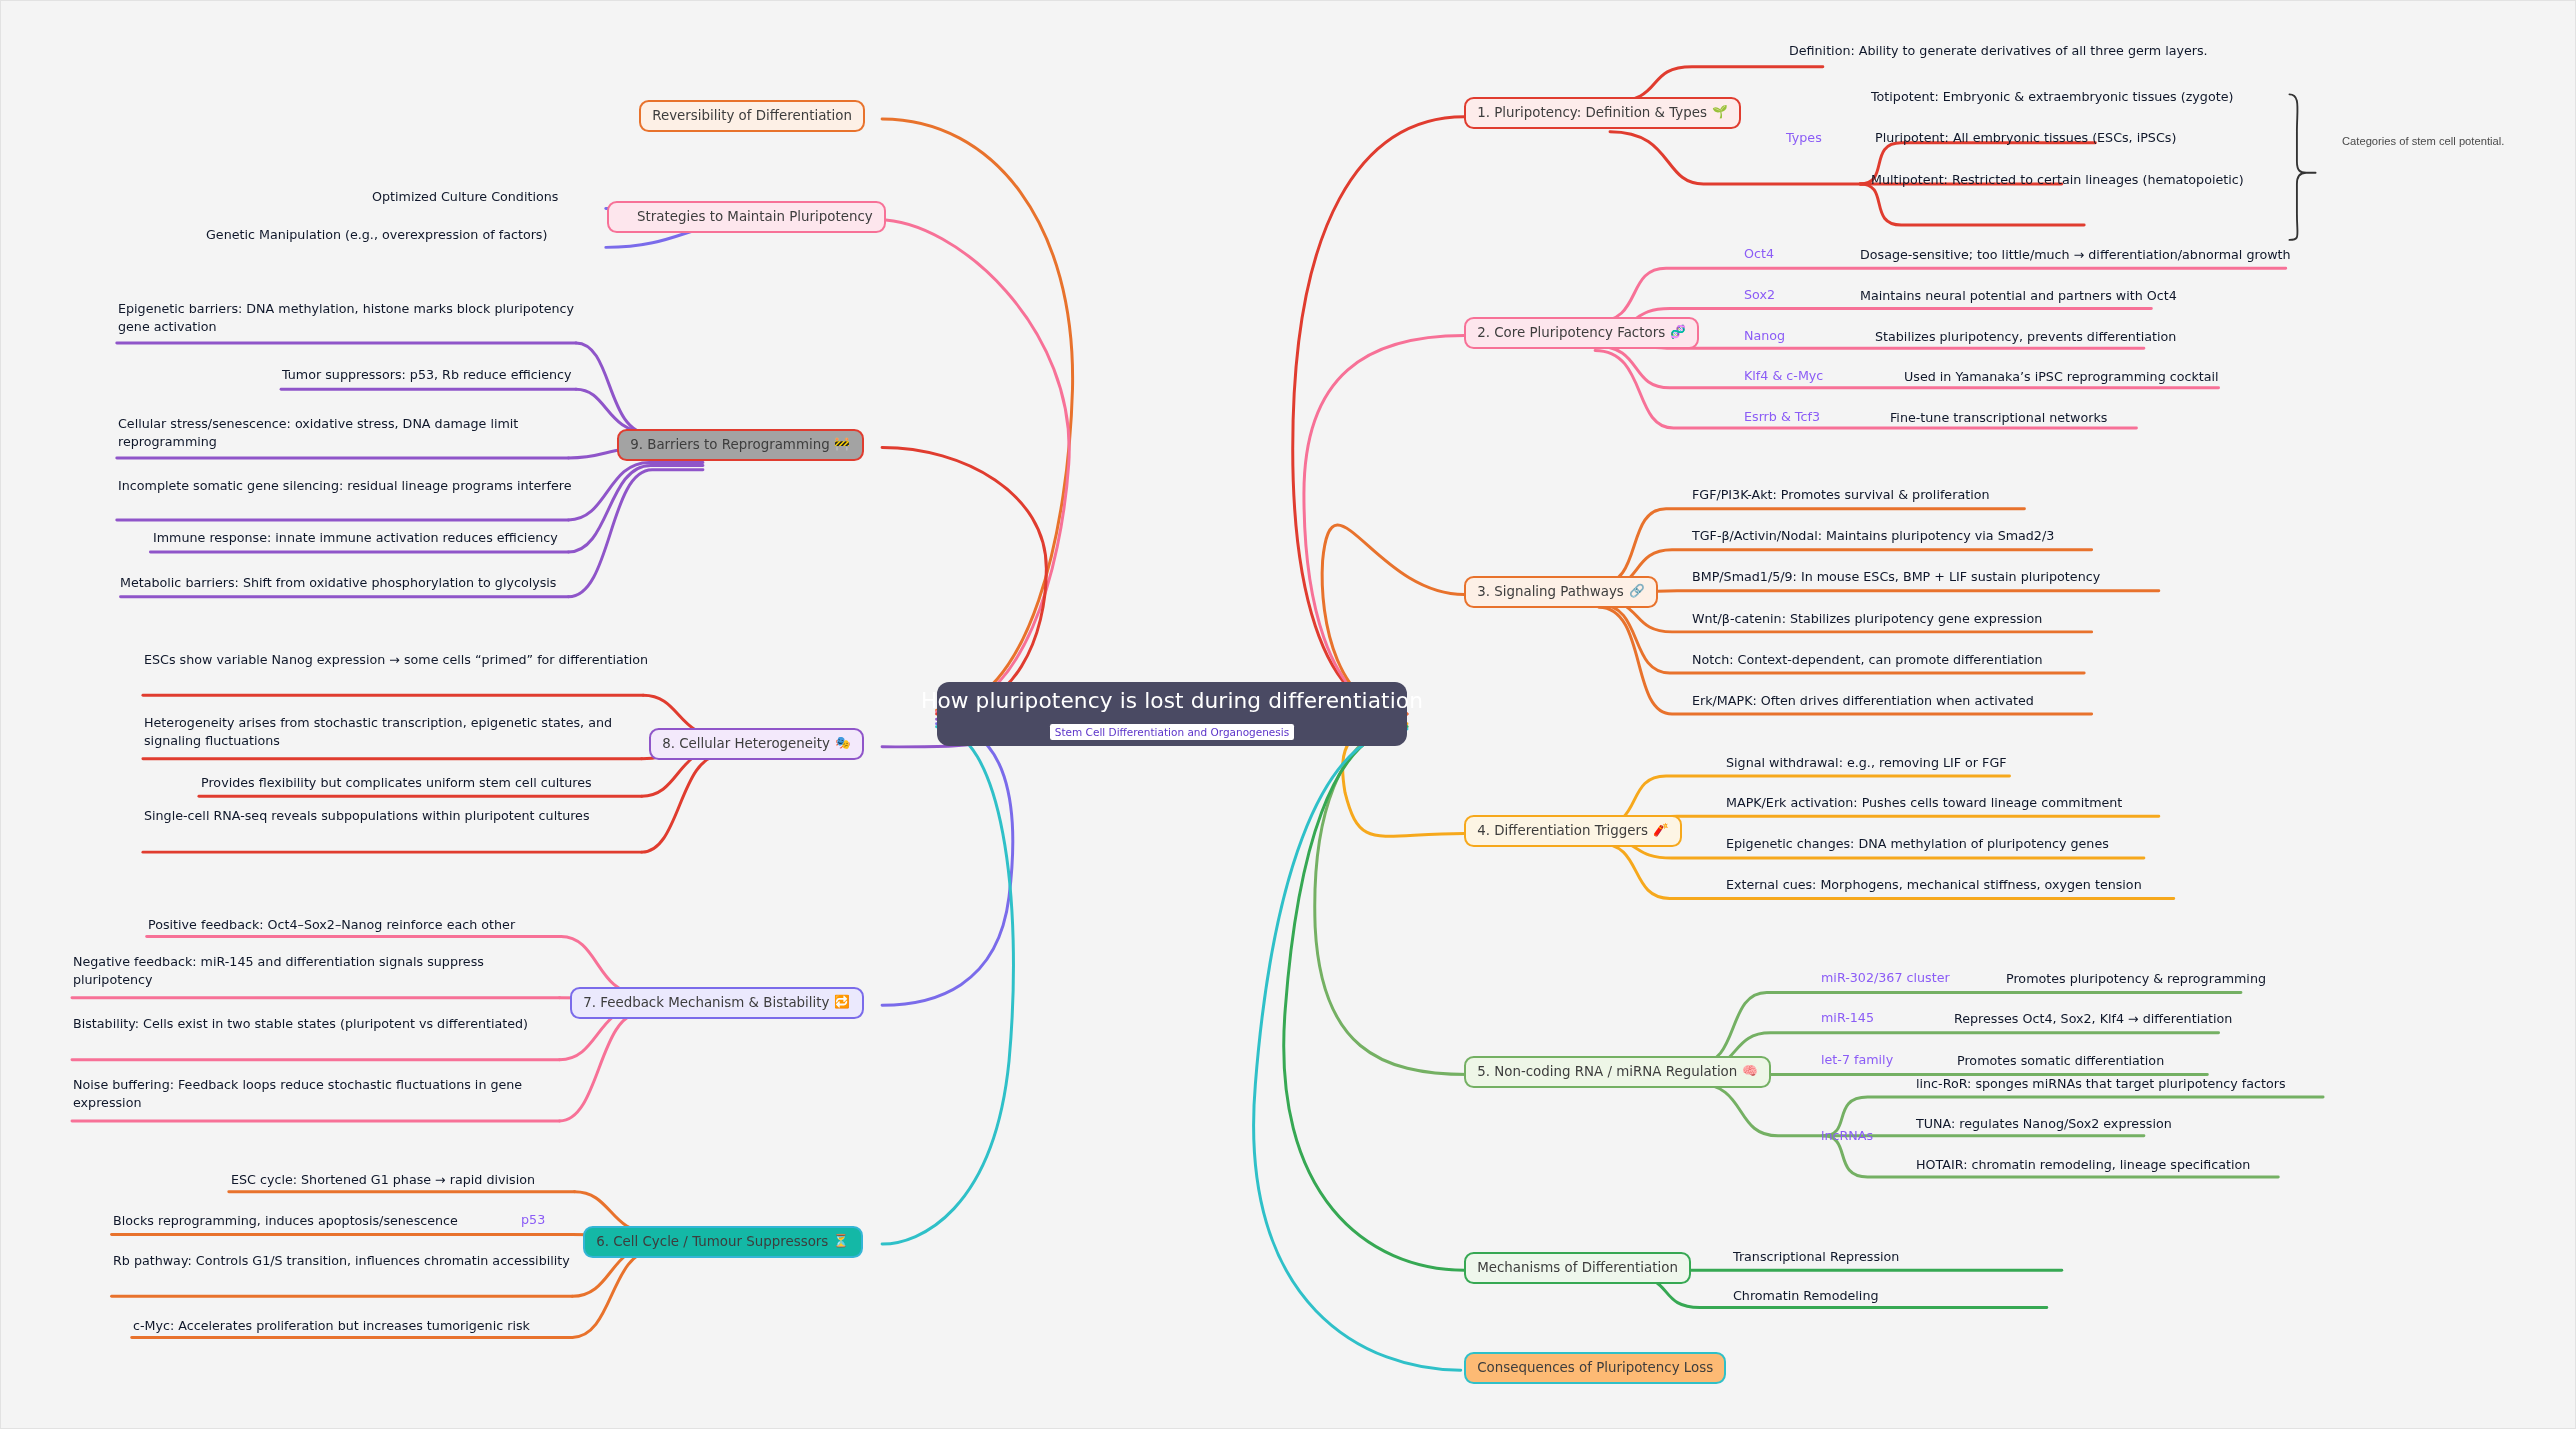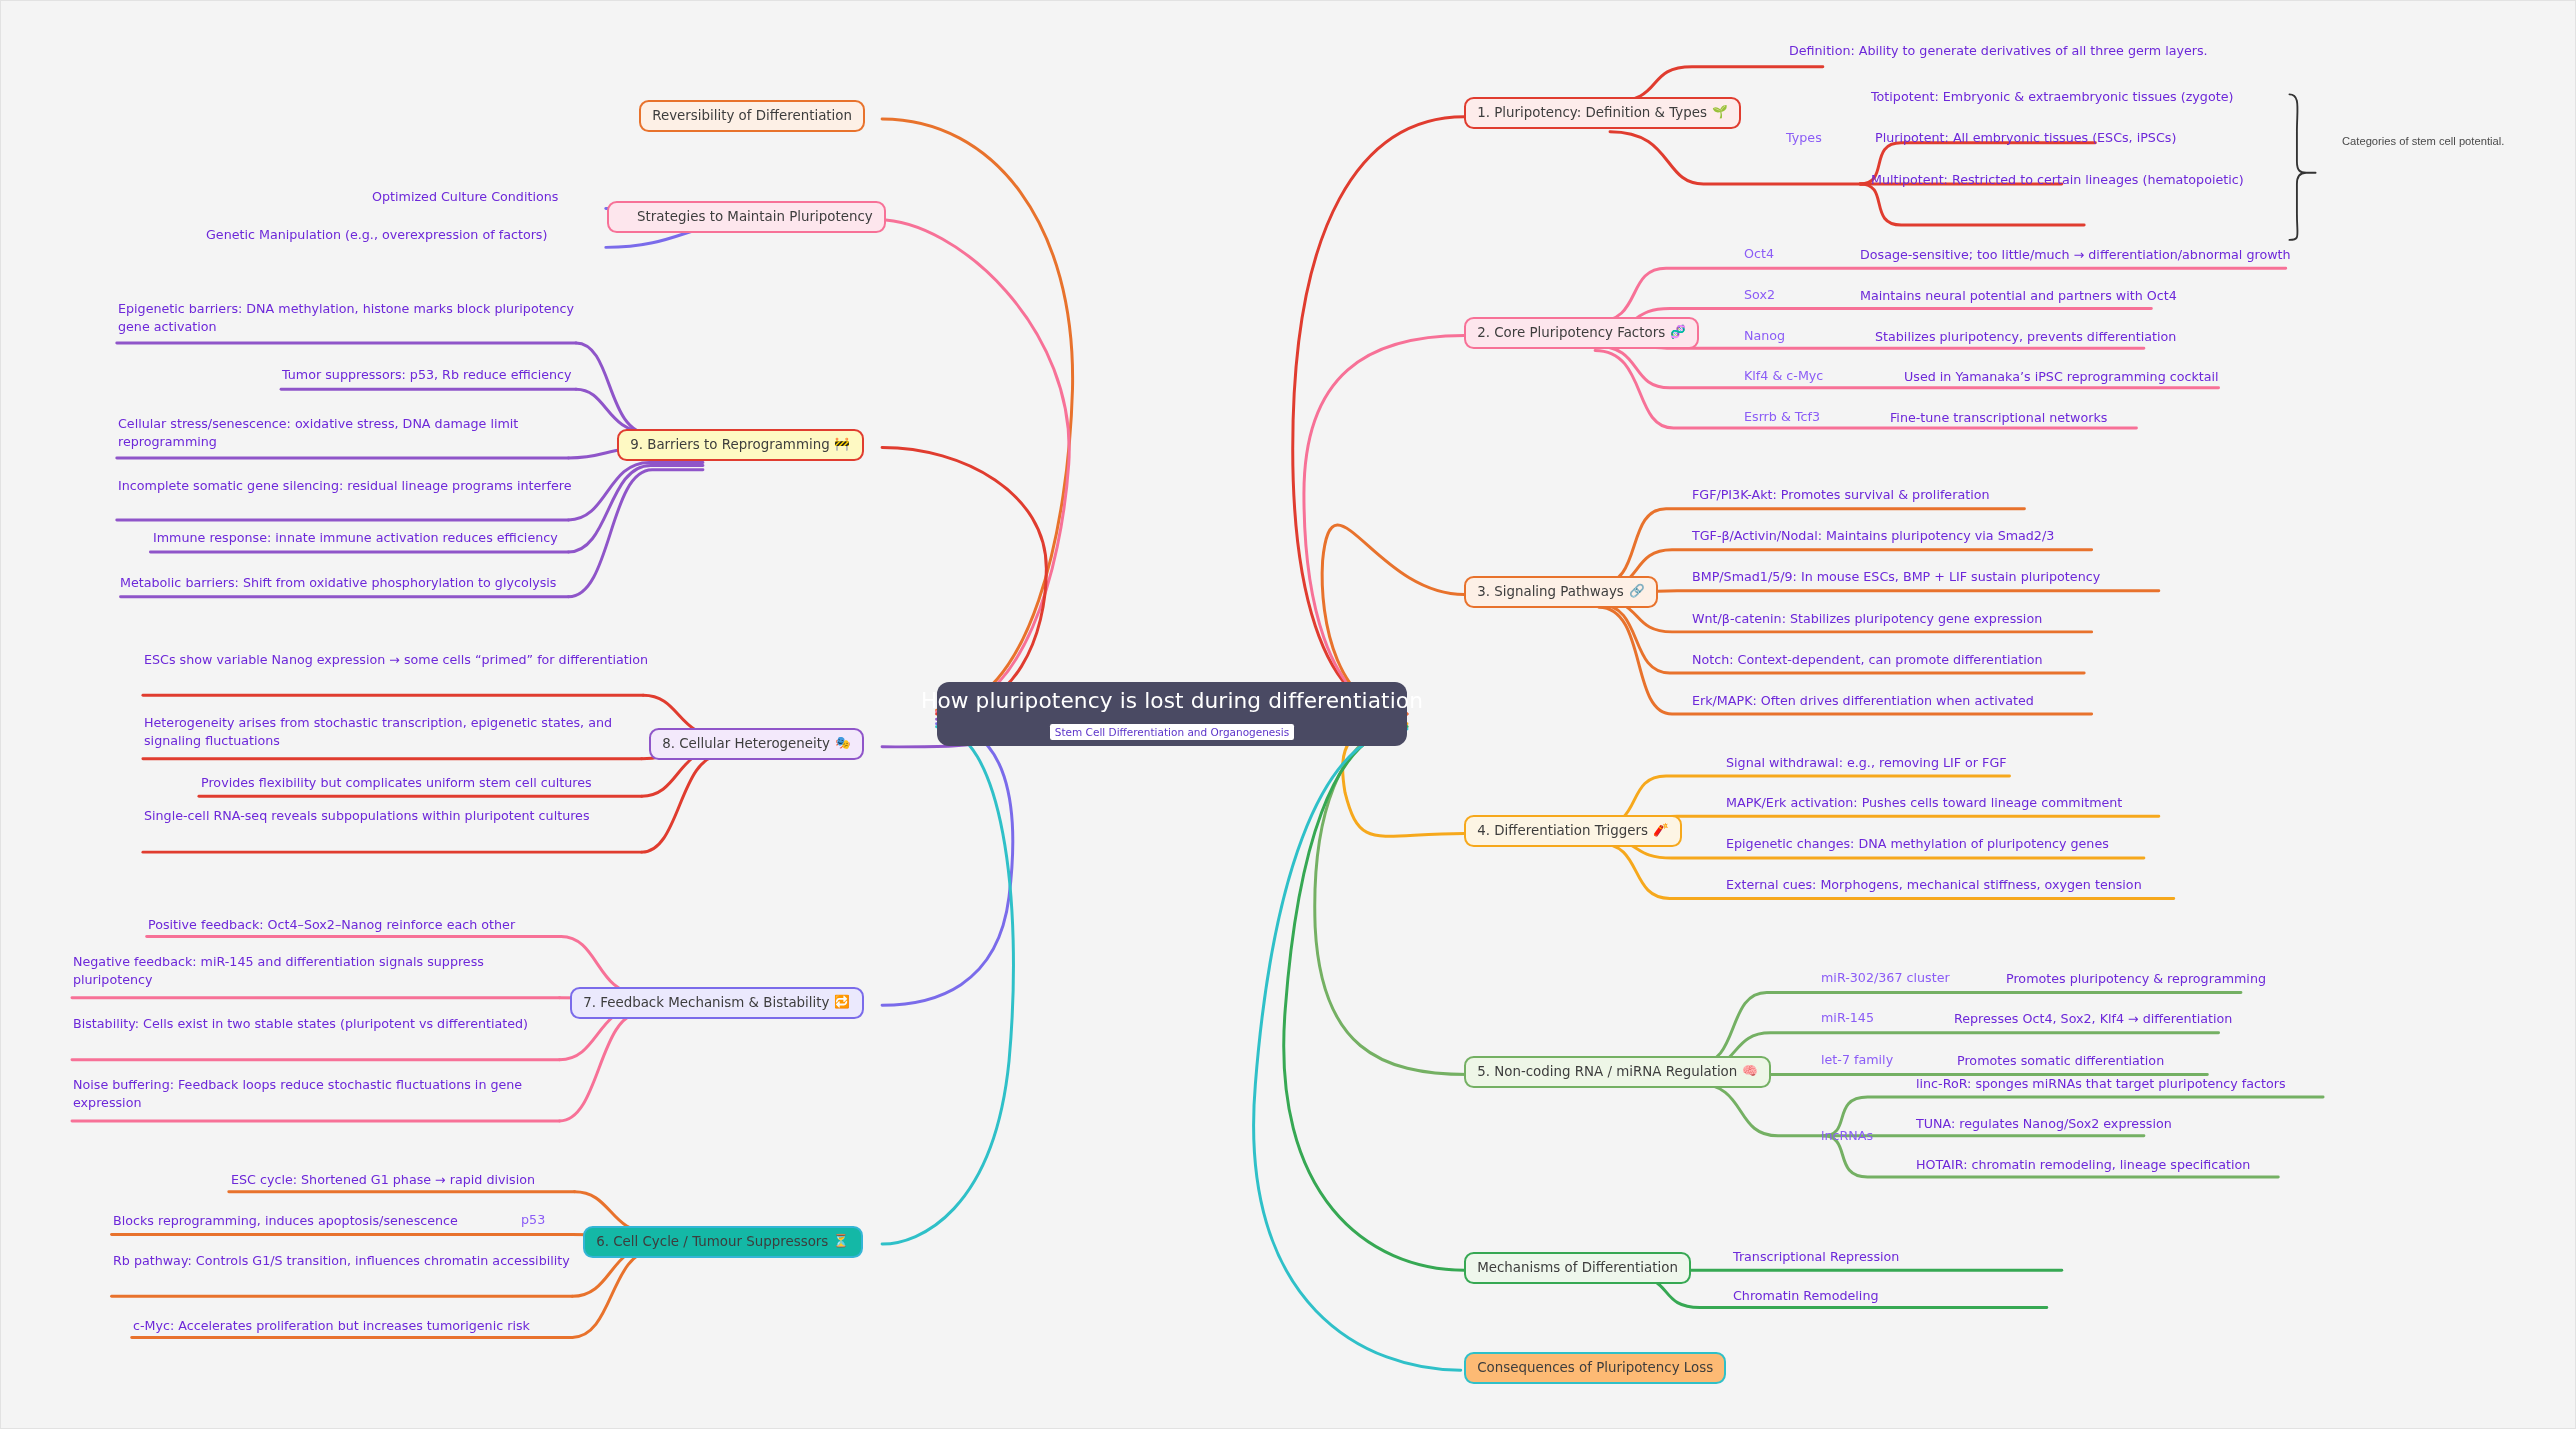--- a/index.html
+++ b/index.html
@@ -49,21 +49,21 @@
     white-space: nowrap;
     z-index: 30;
     line-height: 1.15;
   }
   .node .emj { font-size: 12.7px; line-height: 1; }
 
   
   .leaf {
     position: absolute;
     font-size: 12.7px;
-    color: #6d28d9;
+    color: #0f172a;
     line-height: 1.45;
     z-index: 20;
     white-space: pre-line;
   }
   .leaf.r { text-align: left; }
   .leaf.l { text-align: left; }
   .leaf.wrap2 { white-space: normal; }
 
   
   .plabel {
@@ -230,21 +230,21 @@
   </div>
 
   <div class="node" style="left:638px; top:99px; border-color:#e8722c; background:#fdf0e6;">
     <span>Reversibility of Differentiation</span>
   </div>
 
   <div class="node" style="left:606px; top:200px; border-color:#f77197; background:#fde6ed;padding-left:28px;">
     <span>Strategies to Maintain Pluripotency</span>
   </div>
 
-  <div class="node" style="left:616px; top:428px; border-color:#e03c2f; background:#fef9c3;">
+  <div class="node" style="left:616px; top:428px; border-color:#e03c2f; background:#a3a3a3;">
     <span>9. Barriers to Reprogramming</span>
     <span class="emj">🚧</span>
   </div>
 
   <div class="node" style="left:648px; top:727px; border-color:#8f55c9; background:#f3e9fb;">
     <span>8. Cellular Heterogeneity</span>
     <span class="emj">🎭</span>
   </div>
 
   <div class="node" style="left:569px; top:986px; border-color:#7a6bea; background:#ebe9fd;">

